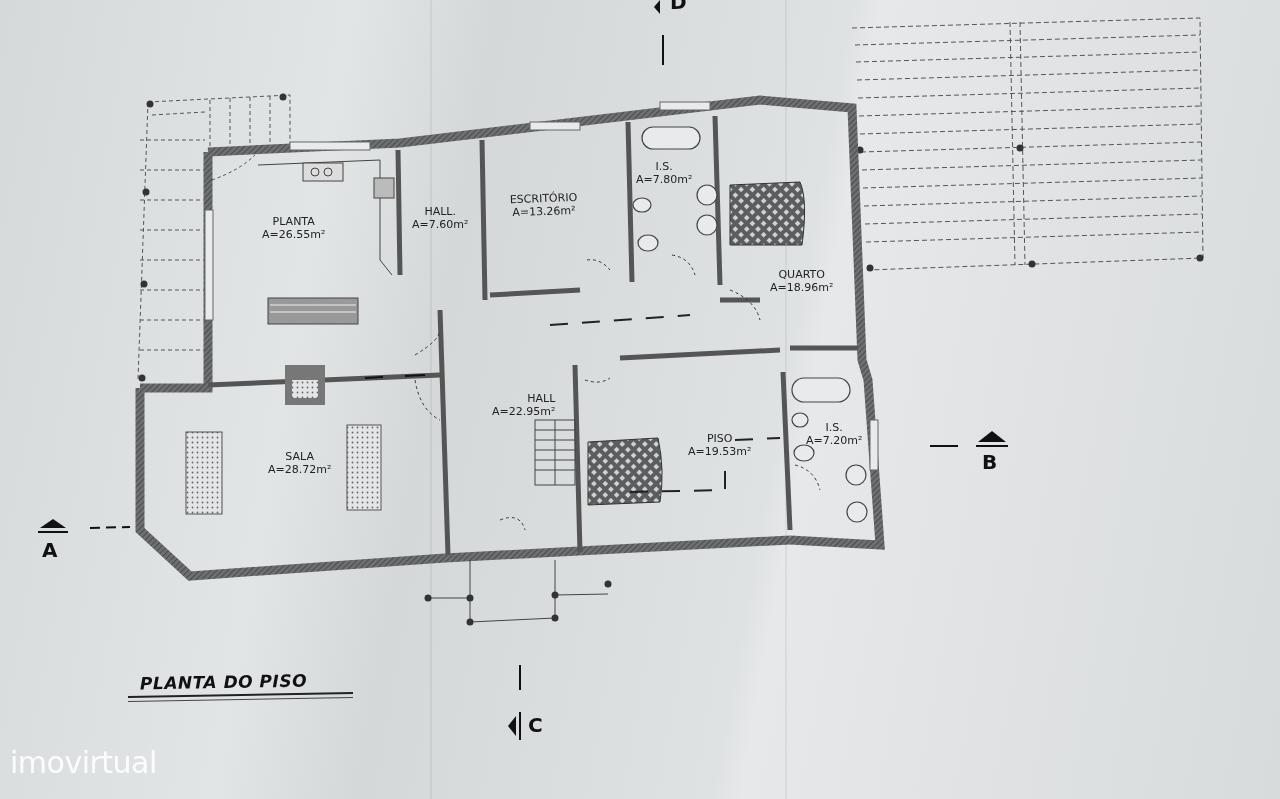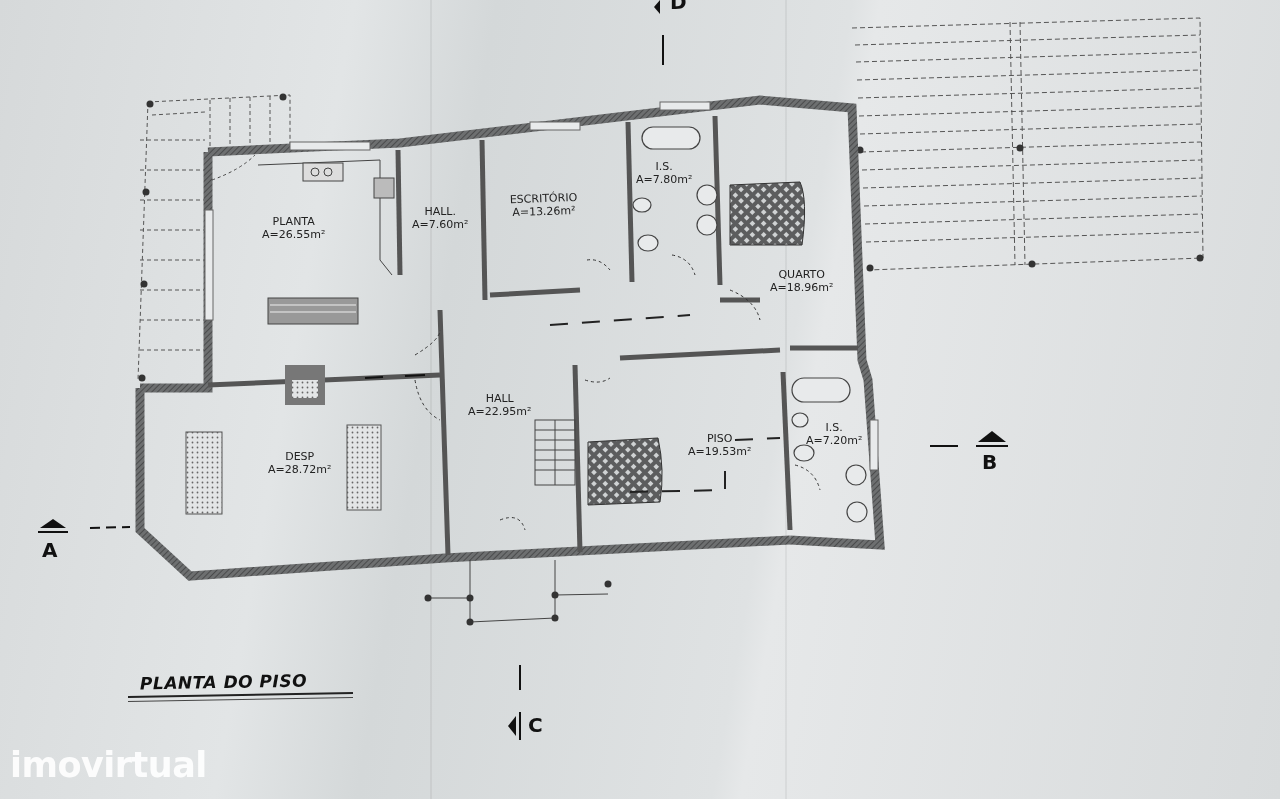--- a/index.html
+++ b/index.html
@@ -5,21 +5,21 @@
   html,body{margin:0;padding:0;}
   body{width:1280px;height:799px;overflow:hidden;background:#cfd3d4;font-family:"DejaVu Sans",sans-serif;position:relative;}
   .paper{position:absolute;inset:0;background:linear-gradient(100deg,#d6d9da 0%,#e2e5e6 25%,#d4d8d9 35%,#dfe2e3 60%,#e6e8e9 62%,#d8dbdc 100%);}
   .fold{position:absolute;top:0;bottom:0;width:2px;background:rgba(0,0,0,0.05);}
   svg.plan{position:absolute;left:0;top:0;}
   .room-label{position:absolute;font-size:11px;color:#222;text-align:center;line-height:13px;white-space:nowrap;}
   .section{position:absolute;font-weight:bold;font-size:20px;color:#111;}
   .title{position:absolute;left:140px;top:672px;font-style:italic;font-weight:bold;font-size:17px;color:#111;letter-spacing:0.5px;transform:rotate(-1deg);}
   .title-underline{position:absolute;left:128px;top:694px;width:225px;height:2px;background:#222;transform:rotate(-1deg);}
   .title-underline2{position:absolute;left:128px;top:699px;width:225px;height:1px;background:#444;transform:rotate(-1deg);}
-  .watermark{position:absolute;left:10px;top:745px;font-size:35px;font-weight:bold;color:rgba(255,255,255,0.9);letter-spacing:-0.5px;}
+  .watermark{position:absolute;left:10px;top:745px;font-size:30px;font-weight:normal;color:rgba(255,255,255,0.9);letter-spacing:-0.5px;}
 </style>
 </head>
 <body>
 
 <div class="paper"></div>
 <div class="fold" style="left:430px"></div>
 <div class="fold" style="left:785px"></div>
 
 <svg class="plan" width="1280" height="799">
   <defs>
@@ -223,24 +223,24 @@
 </div>
 <div class="room-label" style="left:636px;top:160px;">
   <div>I.S.</div>
   <div>A=7.80m²</div>
 </div>
 <div class="room-label" style="left:764px;top:268px;margin-left:6px;">
   <div>QUARTO</div>
   <div>A=18.96m²</div>
 </div>
 <div class="room-label" style="left:268px;top:450px;">
-  <div>DESP</div>
+  <div>SALA</div>
   <div>A=28.72m²</div>
 </div>
-<div class="room-label" style="left:468px;top:392px;">
+<div class="room-label" style="left:492px;top:392px;text-align:right;">
   <div>HALL</div>
   <div>A=22.95m²</div>
 </div>
 <div class="room-label" style="left:688px;top:432px;">
   <div>PISO</div>
   <div>A=19.53m²</div>
 </div>
 <div class="room-label" style="left:806px;top:421px;">
   <div>I.S.</div>
   <div>A=7.20m²</div>

